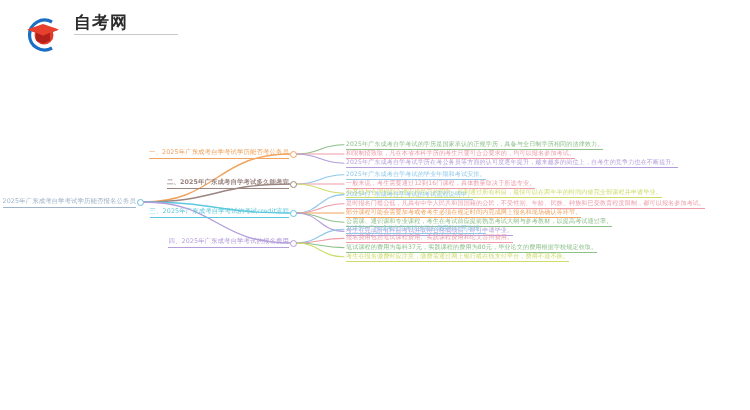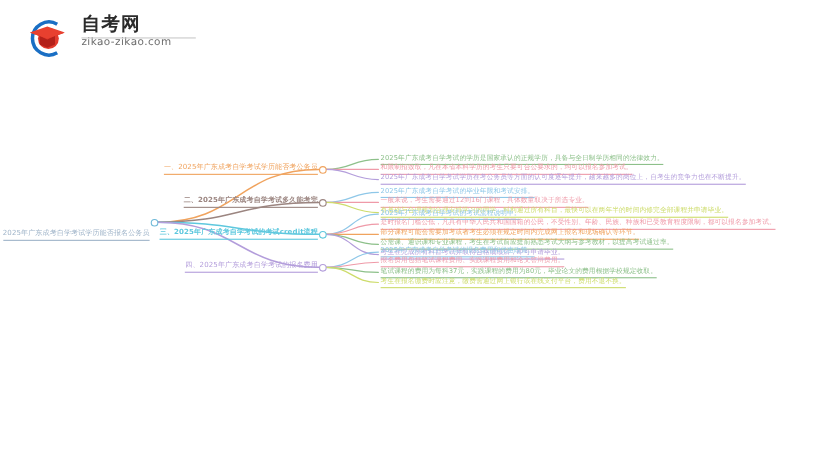--- a/index.html
+++ b/index.html
@@ -53,21 +53,20 @@
         <path d="M30 8 A15 15 0 1 0 30 34" fill="none" stroke="#1a6fc4" stroke-width="3.2"></path>
         <circle cx="22" cy="21" r="9.5" fill="#e23b2e"></circle>
         <path d="M21 11 L36 16 L21 21.5 L6.5 16 Z" fill="#e23b2e"></path>
         <path d="M21 11 L36 16 L21 21.5 L6.5 16 Z" fill="#d22a1f" opacity=".35"></path>
         <path d="M14 18.5 L14 26.5 L21 29.5 L28 26.5 L28 18.5 L21 21.8 Z" fill="#b3211a"></path>
         <path d="M21 10 L37 15.6 L21 21.2 L5 15.6 Z" fill="#e8402f"></path>
       </svg>
     </div>
     <div class="logo-text">
       <div class="logo-cn">自考网</div>
-      <div class="logo-url">zikao-zikao.com</div>
     </div>
     <div class="logo-rule"></div>
   </div>
 
   <svg id="wires">
       <path d="M143,202 C216.5,202 216.5,154 290,154" fill="none" stroke="#f0a35e" stroke-width="1.4" stroke-linecap="round"></path>
       <path d="M296,154 C320,154 320,144.8 344,144.8" fill="none" stroke="#8dc08a" stroke-width="1.1" stroke-linecap="round"></path>
       <path d="M296,154 C320,154 320,154 344,154" fill="none" stroke="#ef9aa8" stroke-width="1.1" stroke-linecap="round"></path>
       <path d="M296,154 C320,154 320,163.20000000000002 344,163.20000000000002" fill="none" stroke="#b39ddb" stroke-width="1.1" stroke-linecap="round"></path>
       <path d="M143,202 C216.5,202 216.5,184 290,184" fill="none" stroke="#9b8580" stroke-width="1.4" stroke-linecap="round"></path>
@@ -81,33 +80,33 @@
       <path d="M296,213 C320,213 320,222.2 344,222.2" fill="none" stroke="#8dc08a" stroke-width="1.1" stroke-linecap="round"></path>
       <path d="M296,213 C320,213 320,231.39999999999998 344,231.39999999999998" fill="none" stroke="#b39ddb" stroke-width="1.1" stroke-linecap="round"></path>
       <path d="M143,202 C216.5,202 216.5,243 290,243" fill="none" stroke="#b39ddb" stroke-width="1.4" stroke-linecap="round"></path>
       <path d="M296,243 C320,243 320,229.2 344,229.2" fill="none" stroke="#8ec7e8" stroke-width="1.1" stroke-linecap="round"></path>
       <path d="M296,243 C320,243 320,238.39999999999998 344,238.39999999999998" fill="none" stroke="#ef9aa8" stroke-width="1.1" stroke-linecap="round"></path>
       <path d="M296,243 C320,243 320,247.6 344,247.6" fill="none" stroke="#8dc08a" stroke-width="1.1" stroke-linecap="round"></path>
       <path d="M296,243 C320,243 320,256.8 344,256.8" fill="none" stroke="#cddc6b" stroke-width="1.1" stroke-linecap="round"></path>
     </svg>
 
   <div id="nodes">
-      <div class="node root" style="color: rgb(159, 180, 201); top: 208px; right: 614px; margin-left: 47px;"><span>2025年广东成考自学考试学历能否报名公务员</span><span class="underline" style="background: rgb(159, 180, 201);"></span></div>
+      <div class="node root" style="color: rgb(159, 180, 201); top: 197px; right: 614px; margin-left: 47px;"><span>2025年广东成考自学考试学历能否报名公务员</span><span class="underline" style="background: rgb(159, 180, 201);"></span></div>
       <div class="dot" style="left: 136.5px; top: 198.5px; border-color: rgb(111, 185, 216);"></div>
       <div class="node lvl1" style="color: rgb(240, 163, 94); top: 148px; right: 461px;"><span>一、2025年广东成考自学考试学历能否考公务员</span><span class="underline" style="background: rgb(240, 163, 94);"></span></div>
       <div class="dot" style="left: 289.5px; top: 150.5px; border-color: rgb(240, 163, 94);"></div>
       <div class="node lvl2" style="color: rgb(141, 192, 138); top: 138.8px; left: 346px;"><span>2025年广东成考自学考试的学历是国家承认的正规学历，具备与全日制学历相同的法律效力。</span><span class="underline" style="background: rgb(141, 192, 138);"></span></div>
       <div class="node lvl2" style="color: rgb(239, 154, 168); top: 148px; left: 346px;"><span>和限制招致取，凡在本省本科学历的考生只要可合公要求的，均可以报名参加考试。</span><span class="underline" style="background: rgb(239, 154, 168);"></span></div>
       <div class="node lvl2" style="color: rgb(179, 157, 219); top: 157.2px; left: 346px;"><span>2025年广东成考自学考试学历在考公务员等方面的认可度逐年提升，越来越多的岗位上，自考生的竞争力也在不断提升。</span><span class="underline" style="background: rgb(179, 157, 219);"></span></div>
       <div class="node lvl1" style="color: rgb(155, 133, 128); top: 178px; right: 461px; font-weight: bold;"><span>二、2025年广东成考自学考试多久能考完</span><span class="underline" style="background: rgb(155, 133, 128);"></span></div>
       <div class="dot" style="left: 289.5px; top: 180.5px; border-color: rgb(155, 133, 128);"></div>
       <div class="node lvl2" style="color: rgb(142, 199, 232); top: 168.8px; left: 346px;"><span>2025年广东成考自学考试的毕业年限和考试安排。</span><span class="underline" style="background: rgb(142, 199, 232);"></span></div>
       <div class="node lvl2" style="color: rgb(239, 154, 168); top: 178px; left: 346px;"><span>一般来说，考生需要通过12到16门课程，具体数量取决于所选专业。</span><span class="underline" style="background: rgb(239, 154, 168);"></span></div>
       <div class="node lvl2" style="color: rgb(205, 220, 107); top: 187.2px; left: 346px;"><span>有基础与合理规划合理安排学习的同学，科利通过所有科目，最快可以在两年半的时间内修完全部课程并申请毕业。</span><span class="underline" style="background: rgb(205, 220, 107);"></span></div>
-      <div class="node lvl1" style="color: rgb(94, 200, 222); top: 207px; right: 461px; font-weight: bold;"><span>三、2025年广东成考自学考试的考试credit流程</span><span class="underline" style="background: rgb(94, 200, 222);"></span></div>
+      <div class="node lvl1" style="color: rgb(94, 200, 222); top: 207px; right: 461px;"><span>三、2025年广东成考自学考试的考试credit流程</span><span class="underline" style="background: rgb(94, 200, 222);"></span></div>
       <div class="dot" style="left: 289.5px; top: 209.5px; border-color: rgb(94, 200, 222);"></div>
       <div class="node lvl2" style="color: rgb(142, 199, 232); top: 188.6px; left: 346px;"><span>2025年广东成考自学考试的考试流程说明中。</span><span class="underline" style="background: rgb(142, 199, 232);"></span></div>
       <div class="node lvl2" style="color: rgb(239, 154, 168); top: 197.8px; left: 346px;"><span>是时报名门槛公低，凡具有中华人民共和国国籍的公民，不受性别、年龄、民族、种族和已受教育程度限制，都可以报名参加考试。</span><span class="underline" style="background: rgb(239, 154, 168);"></span></div>
       <div class="node lvl2" style="color: rgb(240, 163, 94); top: 207px; left: 346px;"><span>部分课程可能会需要加考或者考生必须在规定时间内完成网上报名和现场确认等环节。</span><span class="underline" style="background: rgb(240, 163, 94);"></span></div>
       <div class="node lvl2" style="color: rgb(141, 192, 138); top: 216.2px; left: 346px;"><span>公需课、通识课和专业课程，考生在考试前应提前熟悉考试大纲与参考教材，以提高考试通过率。</span><span class="underline" style="background: rgb(141, 192, 138);"></span></div>
       <div class="node lvl2" style="color: rgb(179, 157, 219); top: 225.4px; left: 346px;"><span>考生在完成所有科目考试并取得合格成绩后，即可申请毕业。</span><span class="underline" style="background: rgb(179, 157, 219);"></span></div>
       <div class="node lvl1" style="color: rgb(179, 157, 219); top: 237px; right: 461px; margin-left: 40px;"><span>四、2025年广东成考自学考试的报名费用</span><span class="underline" style="background: rgb(179, 157, 219);"></span></div>
       <div class="dot" style="left: 289.5px; top: 239.5px; border-color: rgb(179, 157, 219);"></div>
       <div class="node lvl2" style="color: rgb(142, 199, 232); top: 223.2px; left: 346px;"><span>2025年广东成考自学考试的报名费用和优惠政策。</span><span class="underline" style="background: rgb(142, 199, 232);"></span></div>
       <div class="node lvl2" style="color: rgb(239, 154, 168); top: 232.4px; left: 346px;"><span>报名费用包括笔试课程费用、实践课程费用和论文答辩费用。</span><span class="underline" style="background: rgb(239, 154, 168);"></span></div>

